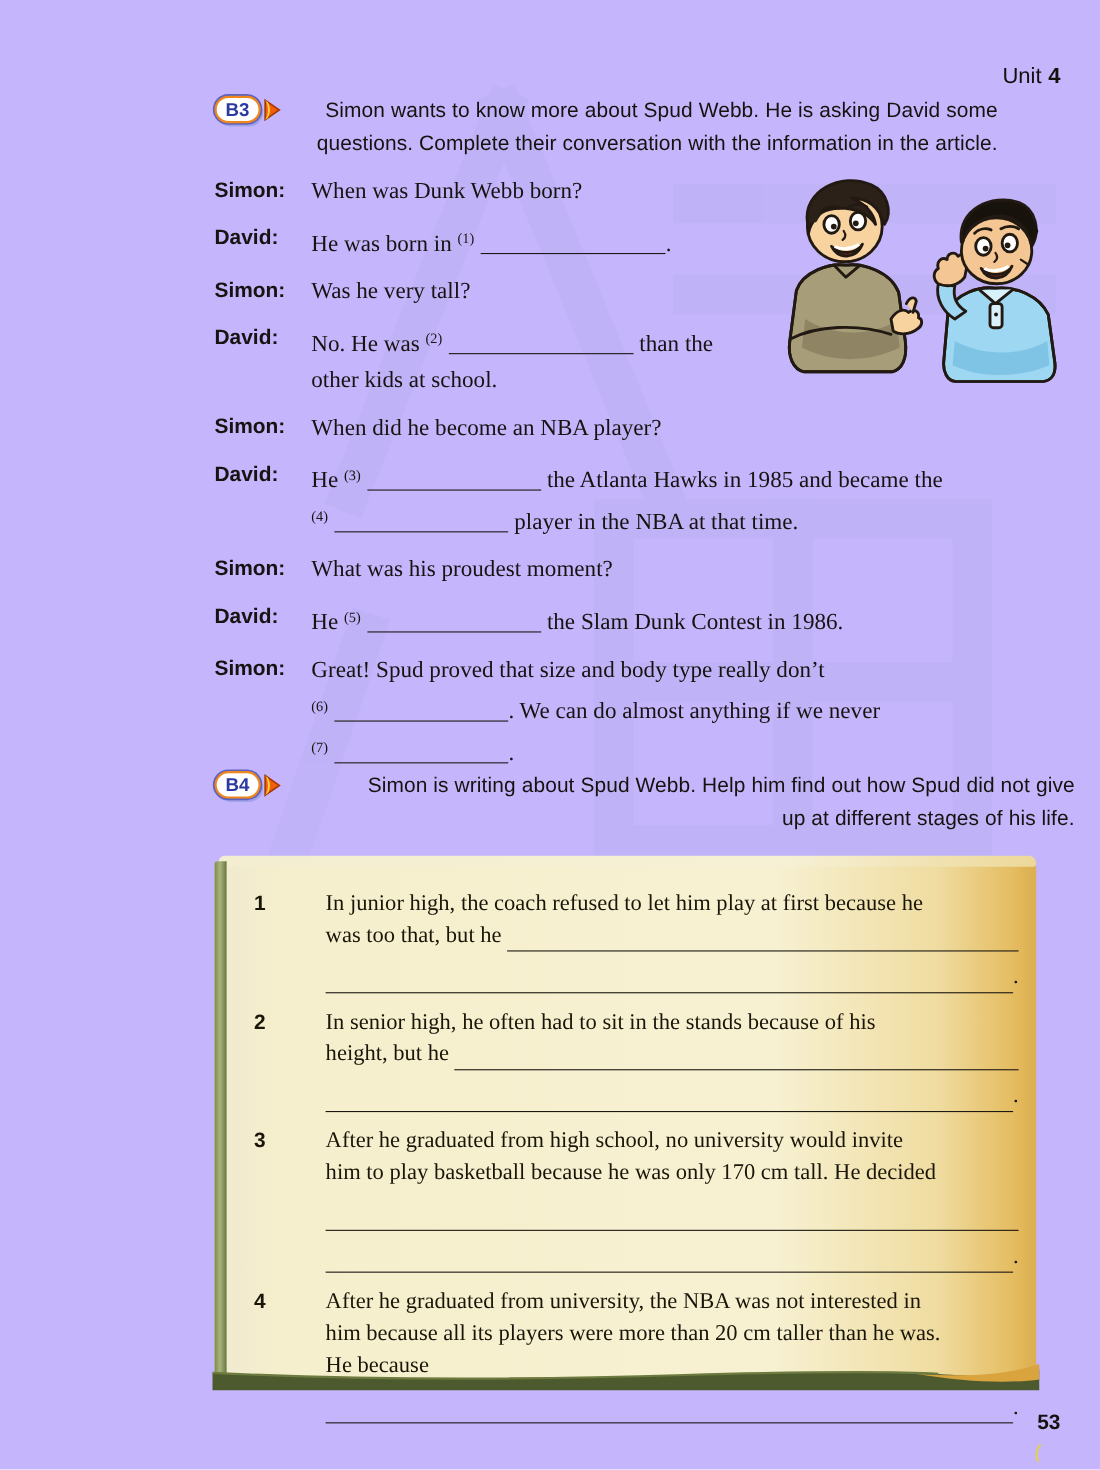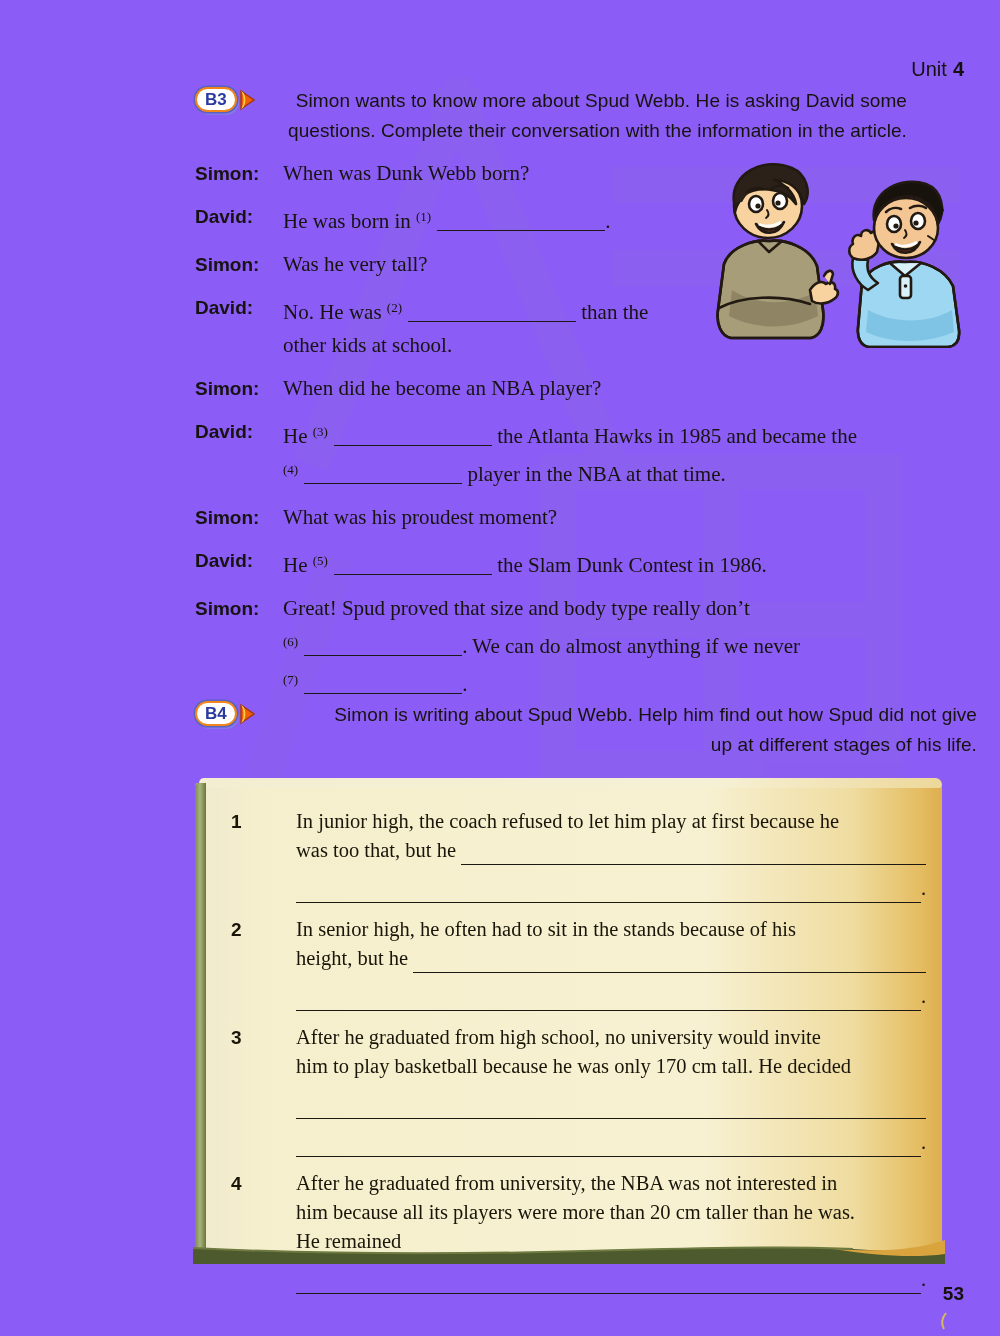--- a/index.html
+++ b/index.html
@@ -1,18 +1,18 @@
 <!DOCTYPE html>
 <html><head>
 <meta charset="utf-8">
 <style>
   html,body{margin:0;padding:0;background:#ffffff;}
   #page{
     position:relative;width:1000px;height:1336px;margin:0 auto;
-    background:#8b5cf6;overflow:hidden;
+    background:#c4b5fd;overflow:hidden;
     font-family:"Liberation Serif", serif;color:#171310;
   }
   
   #watermark{position:absolute;left:0;top:0;width:1000px;height:1336px;pointer-events:none;}
   
   .unit-header{
     position:absolute;top:58px;right:36px;
     font-family:"Liberation Sans", sans-serif;font-size:20px;color:#14110d;
   }
   .unit-header .unit-num{font-weight:bold;margin-left:6px;}
@@ -312,21 +312,21 @@
         <div class="nb-item">
           <div class="nb-num">4</div>
           <div class="nb-lines">
             <div class="nb-line">
               <span class="txt">After he graduated from university, the NBA was not interested in</span>
             </div>
             <div class="nb-line">
               <span class="txt">him because all its players were more than 20 cm taller than he was.</span>
             </div>
             <div class="nb-line">
-              <span class="txt">He remained </span>
+              <span class="txt">He because </span>
               <span class="blank grow"></span>
             </div>
             <div class="nb-line spaced">
               <span class="blank grow"></span>
               <span class="txt">.</span>
             </div>
           </div>
         </div>
       </div>
     <svg class="bottom-band" viewBox="0 0 752 26">

